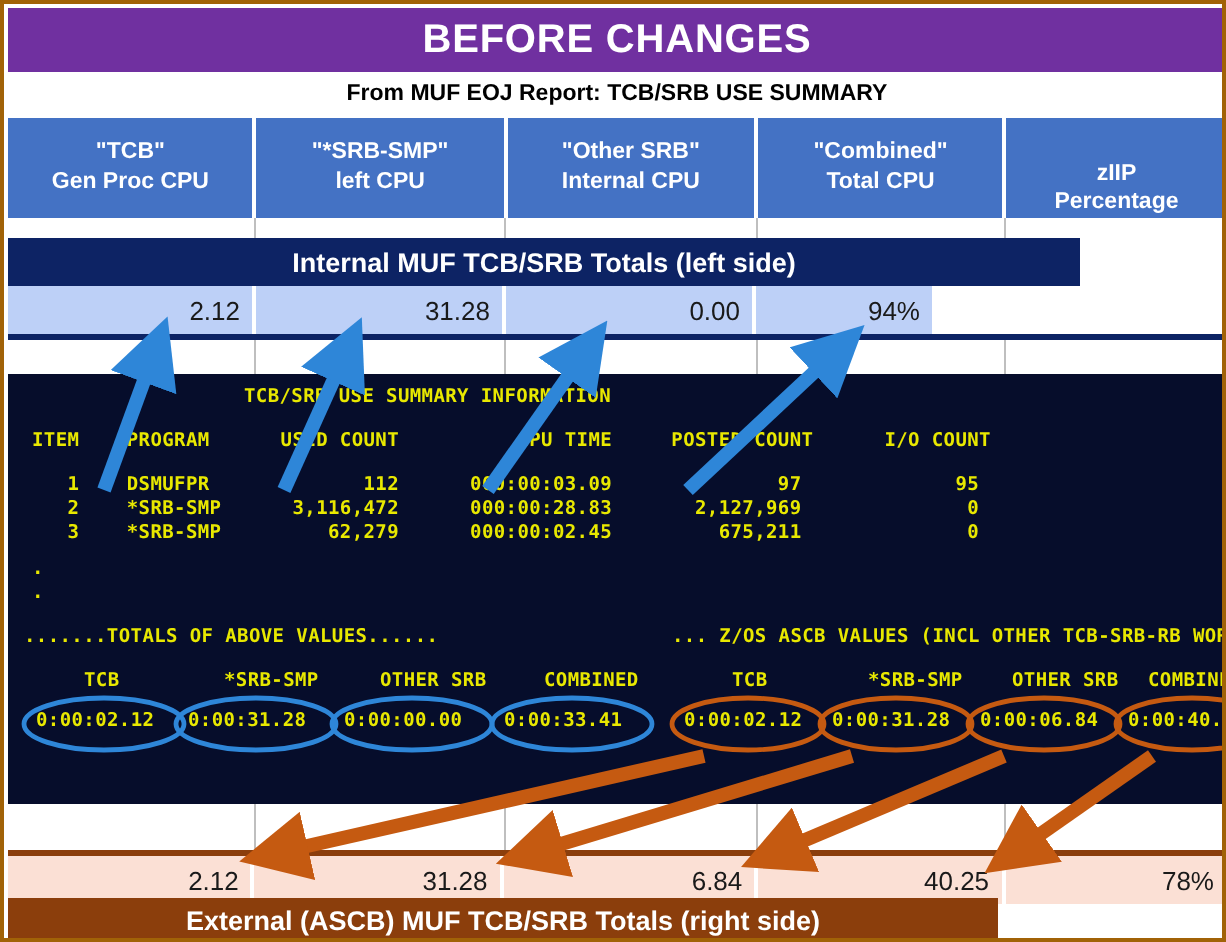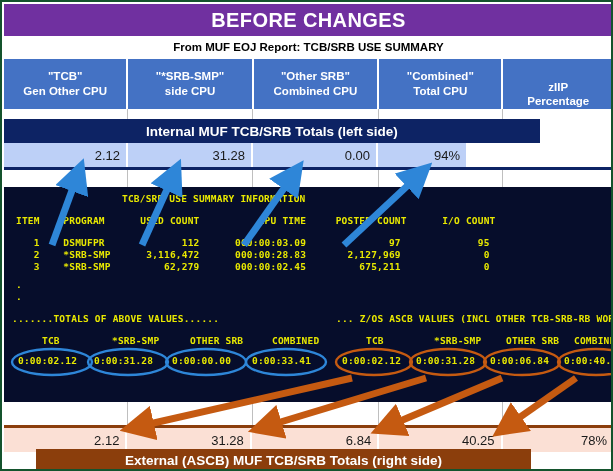--- a/index.html
+++ b/index.html
@@ -1,19 +1,19 @@
 <!DOCTYPE html>
 <html><head>
 <meta charset="utf-8">
 <style>
   html,body{margin:0;padding:0;background:#fff;}
   body{font-family:"Liberation Sans",sans-serif;}
   #page{
     position:relative;width:613px;height:471px;
-    box-sizing:border-box;border:2px solid #14532d;background:#fff;overflow:hidden;
+    box-sizing:border-box;border:2px solid #a16207;background:#fff;overflow:hidden;
   }
   
   .title-band{
     position:absolute;left:2px;top:2px;width:609px;height:32px;
     background:#7030A0;color:#fff;display:flex;align-items:center;justify-content:center;
     font-size:20px;font-weight:bold;letter-spacing:.4px;
   }
   .subtitle-band{
     position:absolute;left:2px;top:34px;width:609px;height:22px;
     background:#fff;color:#000;display:flex;align-items:center;justify-content:center;
@@ -78,44 +78,44 @@
   }
   .row-external .cell{
     background:#FBE0D5;color:#1a1a1a;border-right:2px solid #fff;
     display:flex;align-items:center;justify-content:flex-end;
     padding-right:6px;box-sizing:border-box;font-size:13px;
   }
   .row-external .cell:last-child{border-right:none;}
   .band-external{
     position:absolute;left:2px;top:447px;width:495px;height:22px;
     background:#8B3E0C;color:#fff;display:flex;align-items:center;justify-content:center;
-    font-size:13.5px;font-weight:bold;margin-left:32px;
+    font-size:13.5px;font-weight:bold;
   }
   .arrows{position:absolute;left:0;top:0;width:613px;height:471px;pointer-events:none;}
 </style>
 </head>
 <body>
 
 <div id="page">
 
   <div class="title-band">BEFORE CHANGES</div>
   <div class="subtitle-band">From MUF EOJ Report:  TCB/SRB USE SUMMARY</div>
 
   <div class="colhead">
     <div class="cell" style="width:124px">
       <span>"TCB"</span>
-      <span>Gen Other CPU</span>
+      <span>Gen Proc CPU</span>
     </div>
     <div class="cell" style="width:125px">
       <span>"*SRB-SMP"</span>
-      <span>side CPU</span>
+      <span>left CPU</span>
     </div>
     <div class="cell" style="width:125px">
       <span>"Other SRB"</span>
-      <span>Combined CPU</span>
+      <span>Internal CPU</span>
     </div>
     <div class="cell" style="width:124px">
       <span>"Combined"</span>
       <span>Total CPU</span>
     </div>
     <div class="cell" style="width:111px">
       <span>zIIP</span>
       <span>Percentage</span>
     </div>
   </div>

